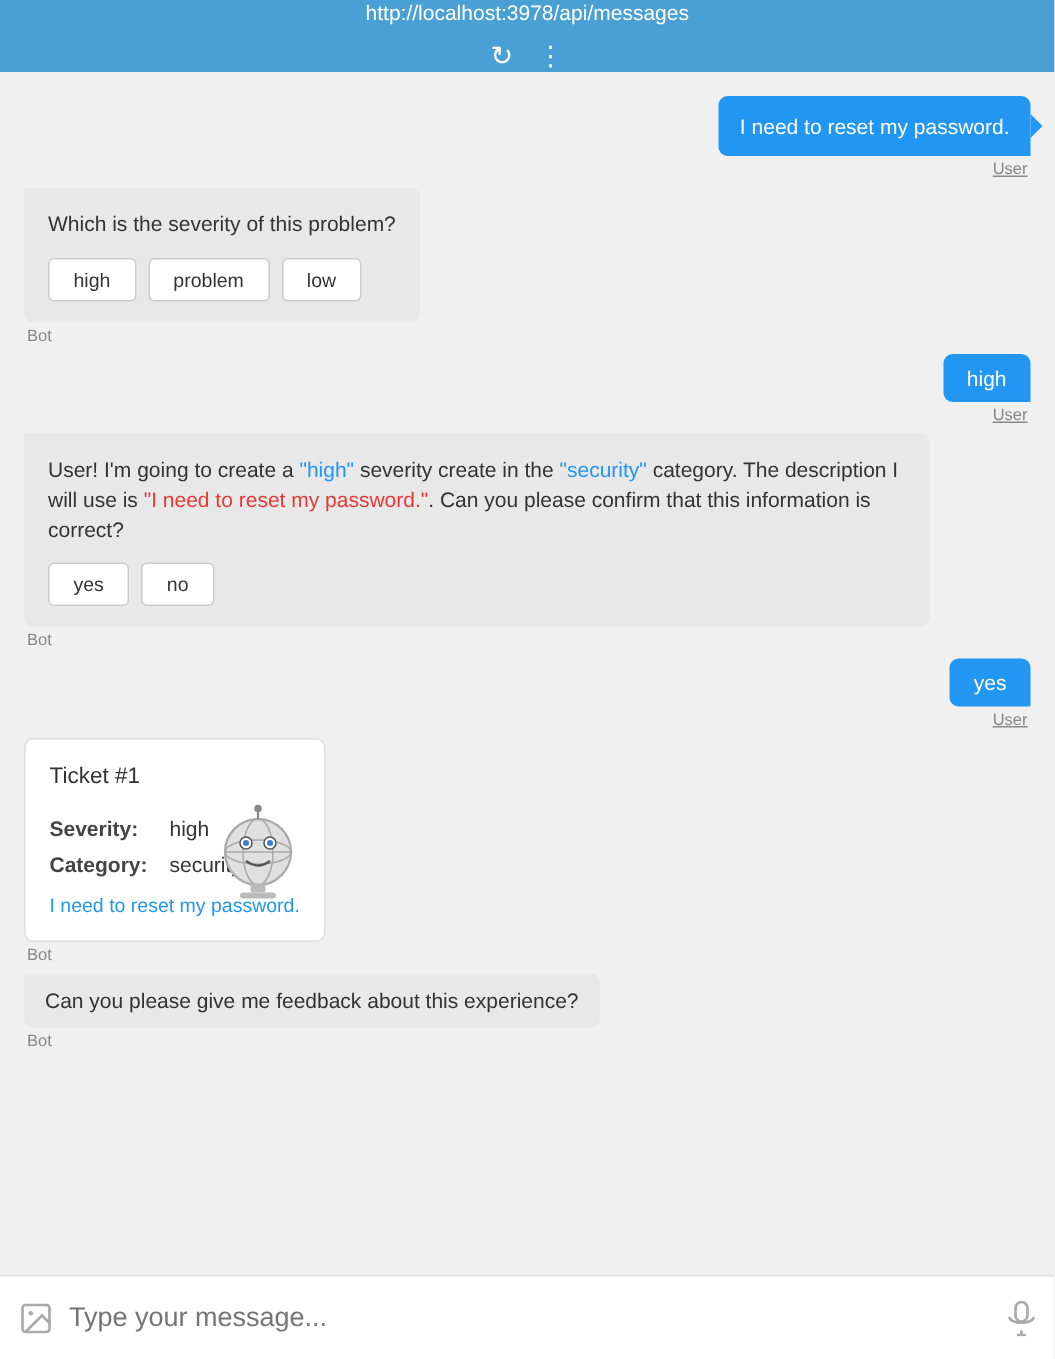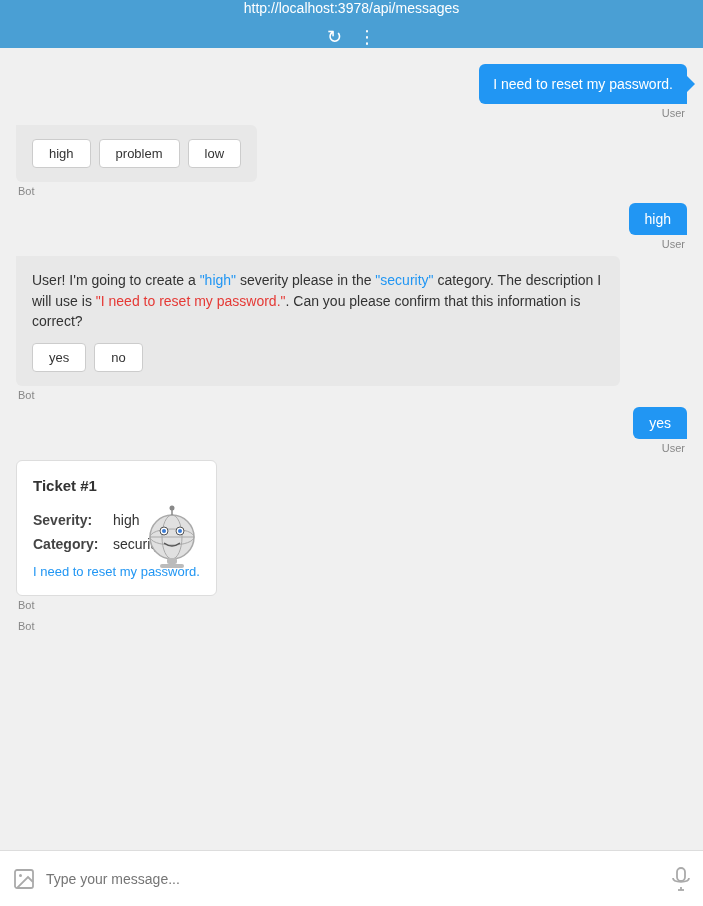--- a/index.html
+++ b/index.html
@@ -87,20 +87,21 @@
     }
 
     .sender-label {
       font-size: 11px;
       color: #888;
       margin-top: 3px;
       padding: 0 2px;
     }
     .message-row.user .sender-label {
       text-align: right;
+      text-decoration: underline;
     }
 
     
     .bot-card {
       background: #e8e8e8;
       border-radius: 0 6px 6px 6px;
       padding: 14px 16px;
       max-width: 55%;
     }
     .bot-card-text {
@@ -128,21 +129,21 @@
     .ticket-card {
       background: white;
       border: 1px solid #ddd;
       border-radius: 6px;
       padding: 16px;
       max-width: 55%;
       position: relative;
     }
     .ticket-title {
       font-size: 15px;
-      font-weight: bold;
+      font-weight: normal;
       color: #333;
       margin-bottom: 18px;
     }
     .ticket-field {
       display: flex;
       align-items: flex-end;
       margin-bottom: 8px;
       font-size: 14px;
     }
     .ticket-label {
@@ -201,21 +202,21 @@
       color: #aaa;
       font-size: 22px;
       cursor: pointer;
       display: flex;
       align-items: center;
     }
     .input-field {
       flex: 1;
       border: none;
       outline: none;
-      font-size: 14px;
+      font-size: 18px;
       color: #a21caf;
       background: transparent;
     }
     .input-mic-btn {
       color: #aaa;
       font-size: 20px;
       cursor: pointer;
       display: flex;
       align-items: center;
     }
@@ -239,40 +240,41 @@
 
   <div class="message-row user">
     <div class="bubble user">
       <span>I need to reset my password.</span>
     </div>
     <span class="sender-label">User</span>
   </div>
 
   <div class="message-row bot">
     <div class="bot-card">
+      <div class="bot-card-text">Which is the severity of this problem?</div>
       <div class="button-group">
         <button class="choice-btn">high</button>
         <button class="choice-btn">problem</button>
         <button class="choice-btn">low</button>
       </div>
     </div>
     <span class="sender-label">Bot</span>
   </div>
 
   <div class="message-row user">
     <div class="user-short-bubble">
       <span>high</span>
     </div>
     <span class="sender-label">User</span>
   </div>
 
   <div class="message-row bot">
     <div class="bot-card" style="max-width:90%;">
       <div class="bot-card-text">
-        <span>User! I'm going to create a </span><span class="highlight-blue">"high"</span><span> severity please in the </span><span class="highlight-blue">"security"</span><span> category. The description I will use is </span><span class="highlight-red">"I need to reset my password."</span><span>. Can you please confirm that this information is correct?</span>
+        <span>User! I'm going to create a </span><span class="highlight-blue">"high"</span><span> severity create in the </span><span class="highlight-blue">"security"</span><span> category. The description I will use is </span><span class="highlight-red">"I need to reset my password."</span><span>. Can you please confirm that this information is correct?</span>
       </div>
       <div class="button-group">
         <button class="choice-btn">yes</button>
         <button class="choice-btn">no</button>
       </div>
     </div>
     <span class="sender-label">Bot</span>
   </div>
 
   <div class="message-row user">
@@ -316,20 +318,23 @@
 
           <rect x="25" y="55" width="10" height="6" rx="2" fill="#bbb"></rect>
           <rect x="18" y="61" width="24" height="4" rx="2" fill="#bbb"></rect>
         </svg>
       </div>
     </div>
     <span class="sender-label">Bot</span>
   </div>
 
   <div class="message-row bot">
+    <div class="feedback-bubble">
+      <span>Can you please give me feedback about this experience?</span>
+    </div>
     <span class="sender-label">Bot</span>
   </div>
 
 </div>
 
 <div class="input-bar">
   <div class="input-image-btn">
     <svg width="24" height="24" viewBox="0 0 24 24" fill="none" stroke="#aaa" stroke-width="1.8">
       <rect x="3" y="3" width="18" height="18" rx="2" stroke="#aaa"></rect>
       <circle cx="8.5" cy="8.5" r="1.5" fill="#aaa" stroke="none"></circle>

